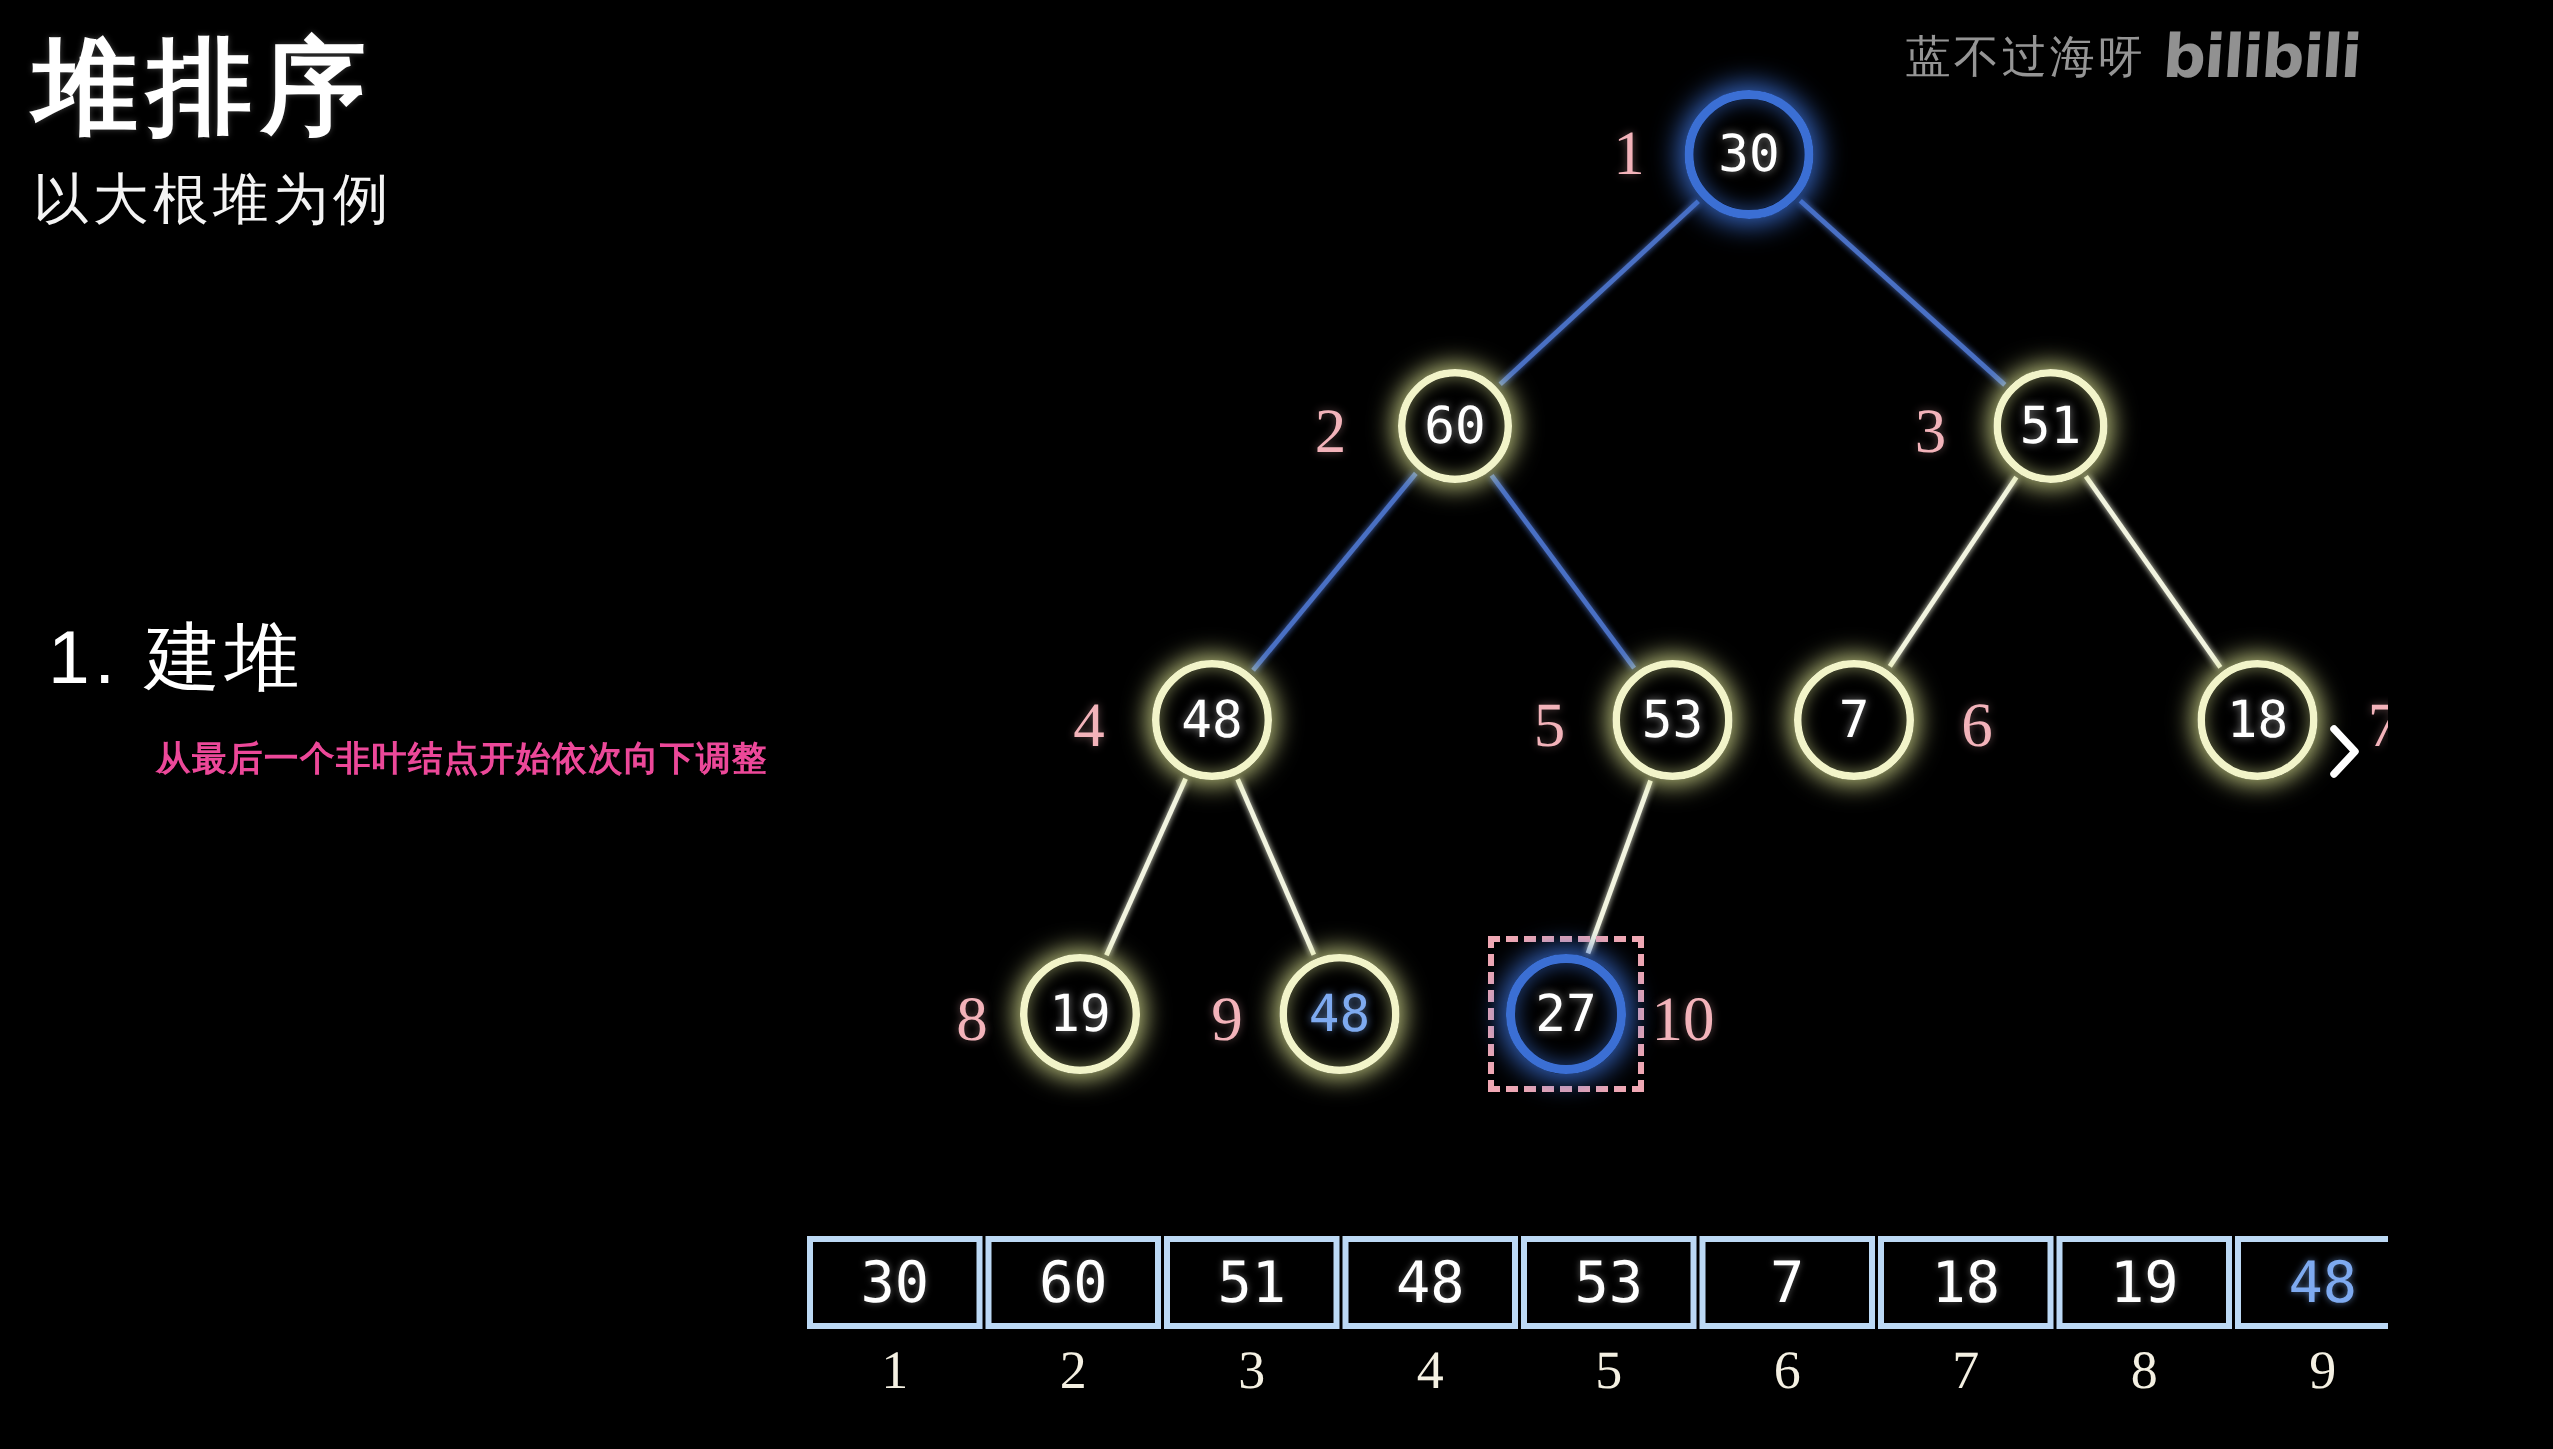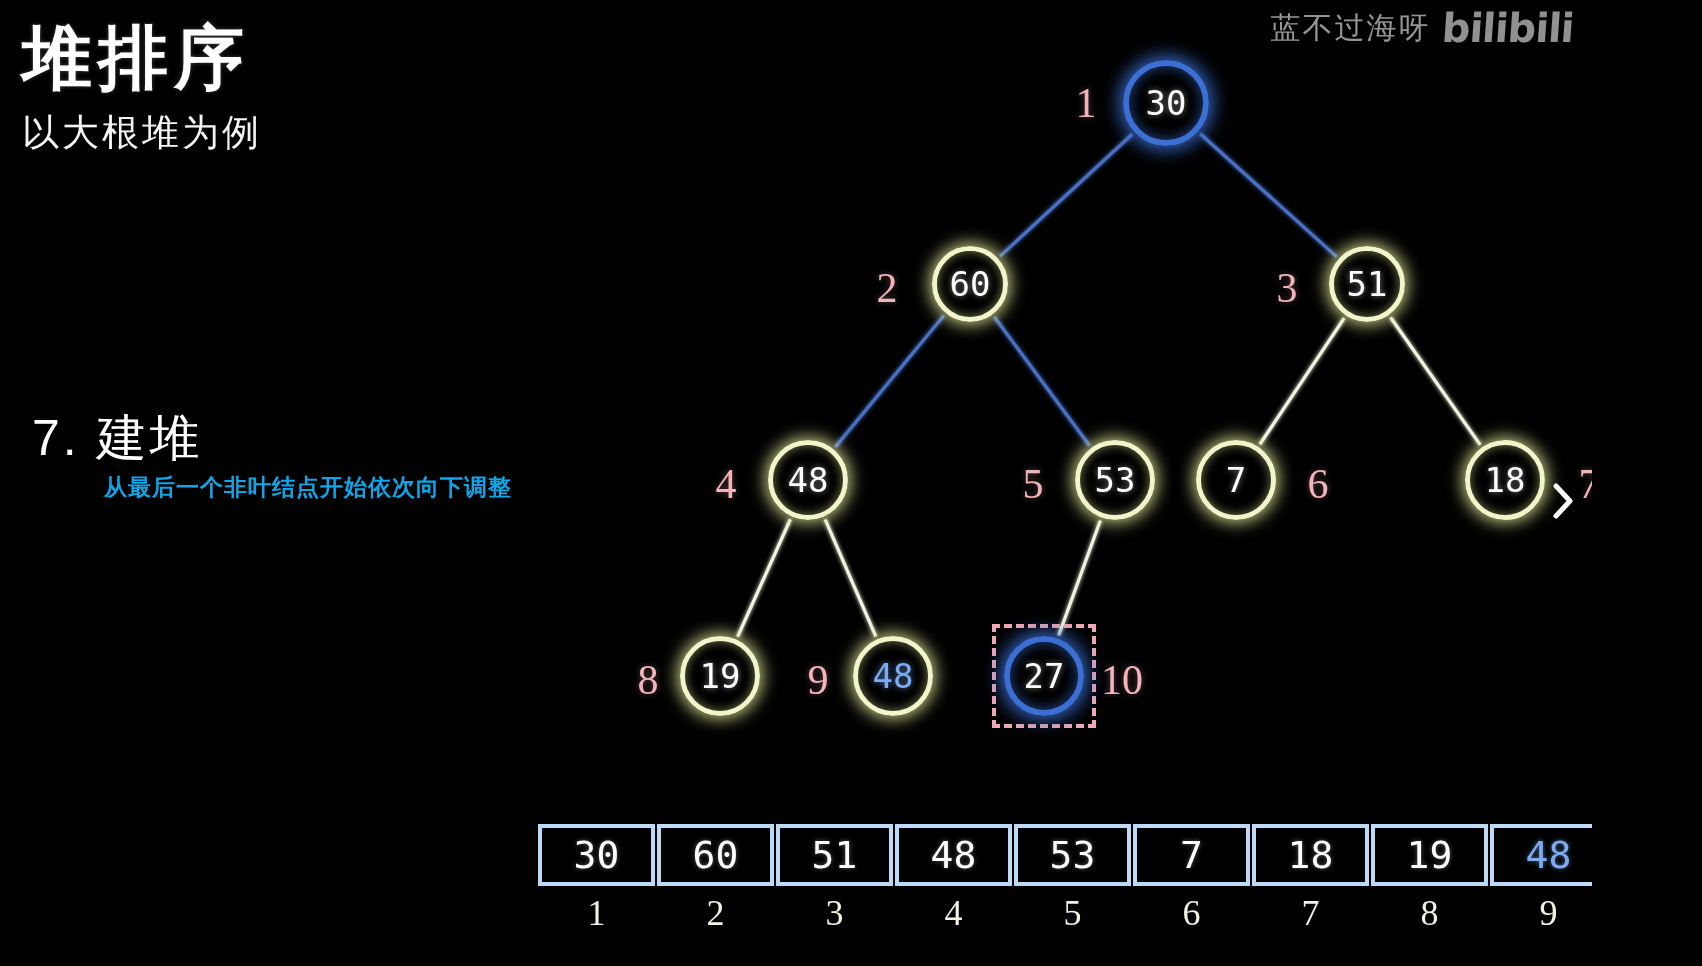--- a/index.html
+++ b/index.html
@@ -46,32 +46,33 @@
     position: absolute;
     left: 32px; top: 405px;
   }
   #step-title {
     font-size: 50px;
     color: #ffffff;
     letter-spacing: 3px;
     font-weight: normal;
   }
   #step-note {
+    margin-top: 18px;
     margin-left: 72px;
     font-size: 23px;
     font-weight: bold;
-    color: #0ea5e9;
+    color: #ec4899;
     letter-spacing: 1px;
     text-align: right;
   }
 
   
   #watermark {
     position: absolute;
-    right: 18px; top: 5px;
+    right: 18px; top: 15px;
     display: flex;
     align-items: center;
     gap: 12px;
     opacity: .72;
   }
   #wm-text {
     font-size: 30px;
     color: #cfcfcf;
     letter-spacing: 2px;
   }
@@ -187,21 +188,21 @@
     <div id="main-title">堆排序</div>
     <div id="sub-title">以大根堆为例</div>
   </div>
 
   <div id="watermark">
     <span id="wm-text">蓝不过海呀</span>
     <span id="wm-logo">bilibili</span>
   </div>
 
   <div id="step-block">
-    <div id="step-title">7. 建堆</div>
+    <div id="step-title">1. 建堆</div>
     <div id="step-note">从最后一个非叶结点开始依次向下调整</div>
   </div>
 
   <div id="tree-area">
     <svg id="tree-edges" width="1702" height="780">
         <defs>
           <filter id="lglow" x="-60%" y="-60%" width="220%" height="220%">
             <feGaussianBlur stdDeviation="2.2" result="b"></feGaussianBlur>
             <feMerge>
               <feMergeNode in="b"></feMergeNode>

